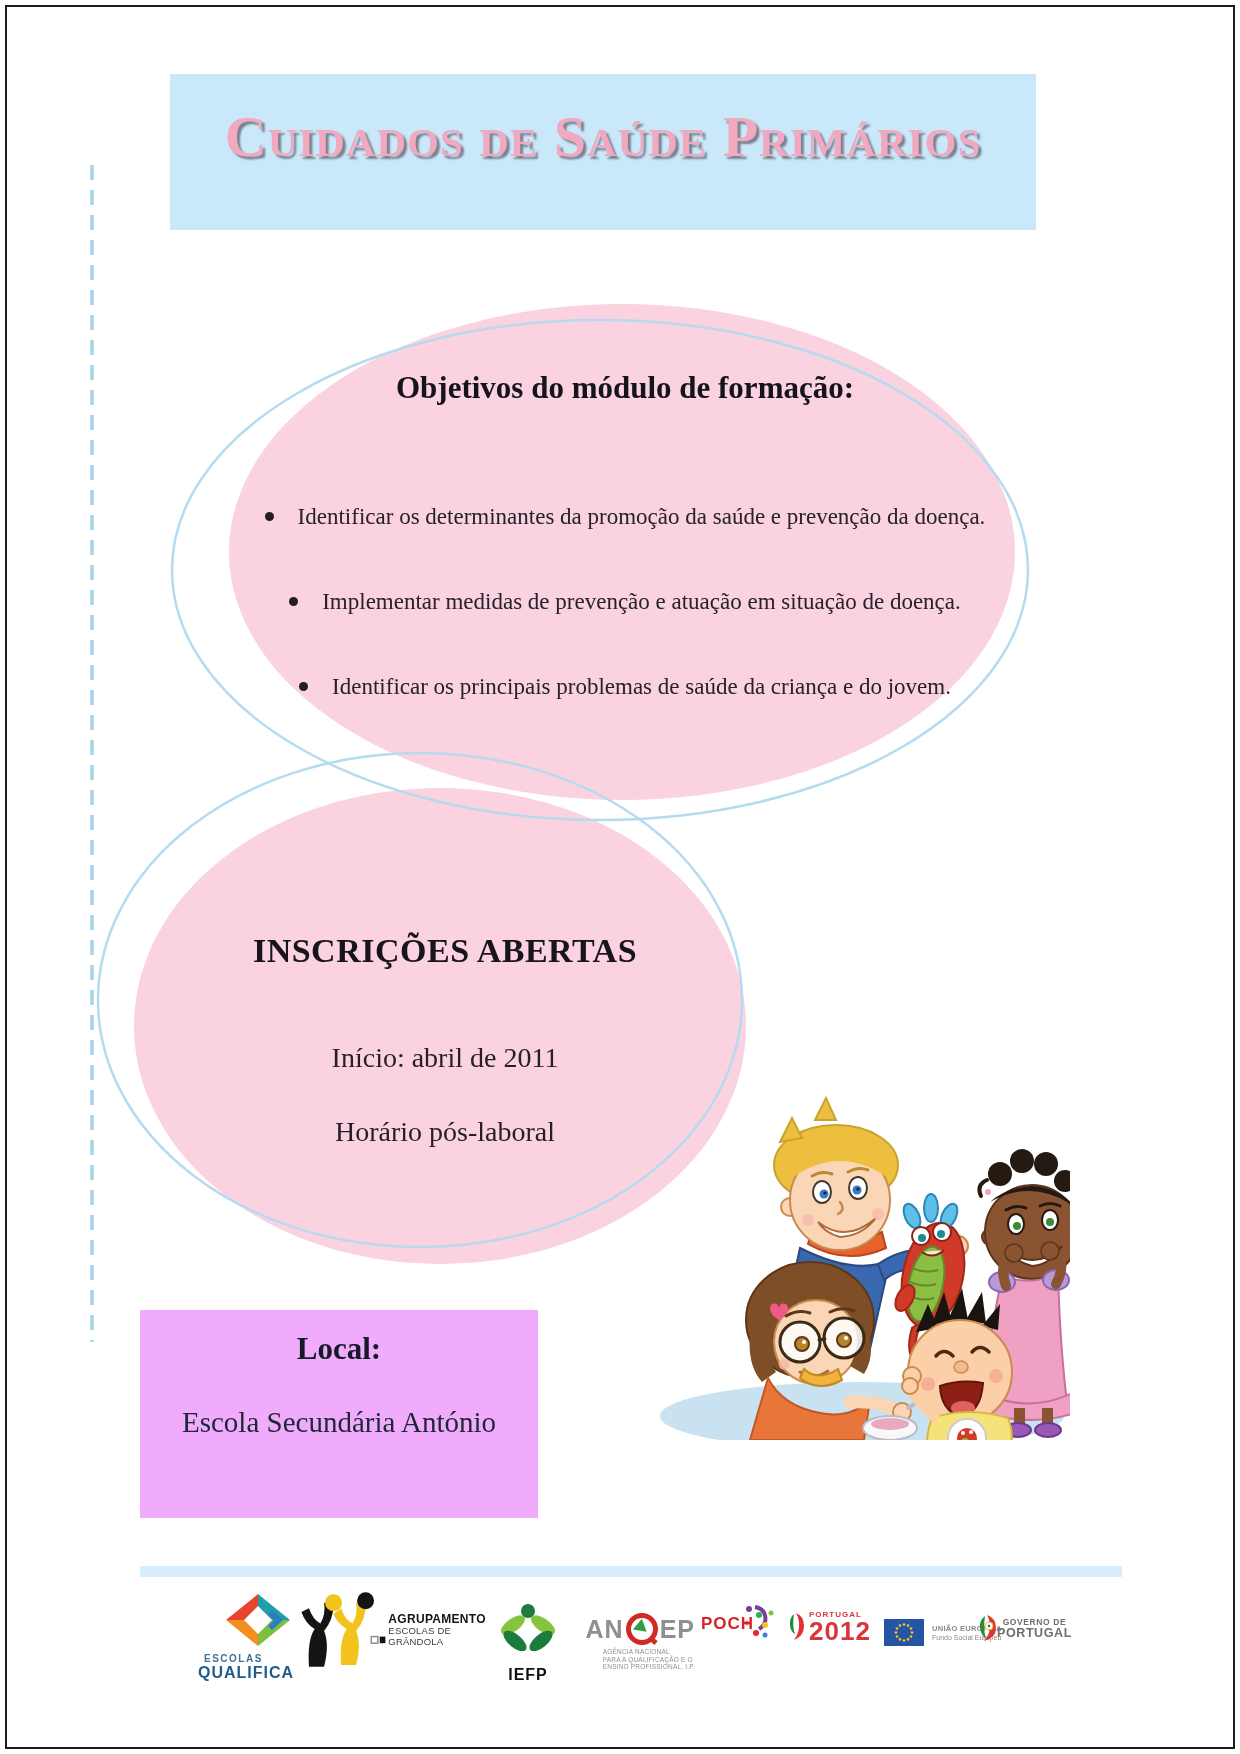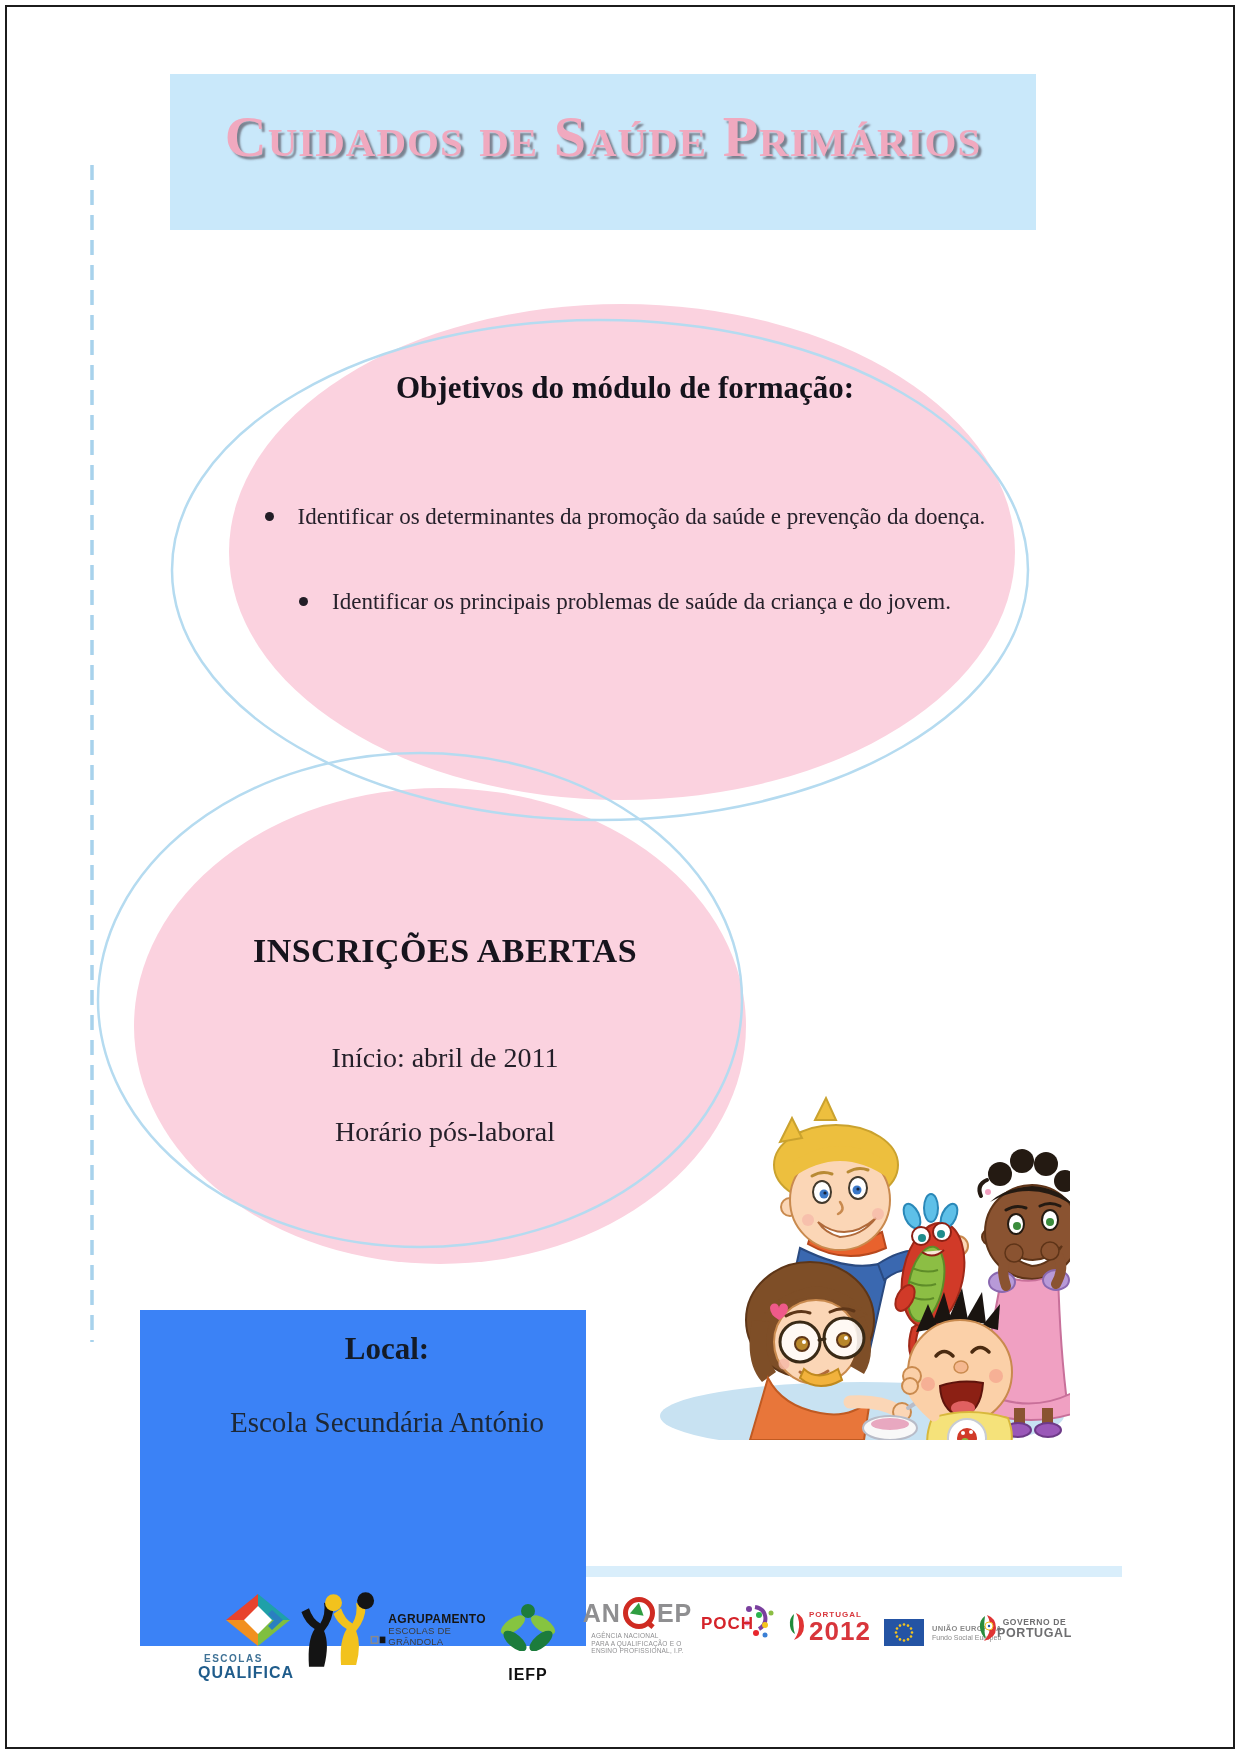--- a/index.html
+++ b/index.html
@@ -33,22 +33,22 @@
 
   
   .enrollment{position:absolute;left:150px;top:932px;width:590px;text-align:center;z-index:3;}
   .enr-title{margin:0;font-size:34px;font-weight:bold;color:#17141d;letter-spacing:.5px;white-space:nowrap;}
   .enr-start{margin:72px 0 0 0;font-size:28px;color:#241f29;white-space:nowrap;}
   .enr-schedule{margin:42px 0 0 0;font-size:28px;color:#241f29;white-space:nowrap;}
 
   
   .loc-strip{position:absolute;left:140px;top:1566px;width:982px;height:11px;background:#d9eefb;z-index:1;}
   .location-box{
-    position:absolute;left:140px;top:1310px;width:398px;height:336px;
-    background:#3b82f6;text-align:center;z-index:3;padding-left:48px;
+    position:absolute;left:140px;top:1310px;width:398px;height:208px;
+    background:#f0abfc;text-align:center;z-index:3;
   }
   .loc-title{margin:20px 0 0 0;font-size:31px;font-weight:bold;color:#141b26;line-height:38px;}
   .loc-line{margin:0;font-size:29px;color:#1d2836;line-height:34px;white-space:nowrap;}
   .loc-line1{margin-top:37px;}
   .loc-line2{margin-top:34px;}
 
   
   .illustration{position:absolute;left:650px;top:1020px;z-index:2;}
 
   
@@ -62,21 +62,21 @@
   .q-qualifica{font-size:16px;font-weight:bold;color:#1f5c8b;letter-spacing:1px;align-self:flex-start;}
 
   .logo-agrupamento{left:292px;top:4px;width:210px;flex-direction:row;align-items:flex-end;}
   .ag-textcol{margin-left:2px;margin-bottom:24px;text-align:left;}
   .ag-line1{font-size:12px;font-weight:bold;color:#151515;letter-spacing:.3px;line-height:12px;}
   .ag-line2{font-size:9.5px;color:#3c3c3c;letter-spacing:.2px;line-height:11px;}
 
   .logo-iefp{left:496px;top:18px;width:64px;}
   .iefp-label{font-size:16px;font-weight:bold;color:#101010;letter-spacing:1px;margin-top:15px;}
 
-  .logo-anqep{left:580px;top:12px;width:115px;align-items:center;}
+  .logo-anqep{left:580px;top:28px;width:115px;align-items:flex-end;}
   .anqep-word{display:flex;align-items:center;color:#8f8f91;font-weight:bold;font-size:25px;letter-spacing:1px;}
   .anqep-q{position:relative;width:22px;height:22px;border:5px solid #cf2b22;border-radius:50%;margin:0 2px;}
   .anqep-q::after{content:"";position:absolute;right:-4px;bottom:-3px;width:8px;height:5px;background:#cf2b22;transform:rotate(40deg);}
   .anqep-arrow{position:absolute;left:4px;top:4px;width:0;height:0;border-left:7px solid transparent;border-right:7px solid transparent;border-bottom:12px solid #2f9e41;transform:rotate(130deg);}
   .anqep-sub{margin-top:3px;font-size:6.5px;line-height:7.5px;color:#8f8f91;letter-spacing:.2px;text-align:left;}
 
   .logo-poch{left:698px;top:16px;width:80px;}
 
   .logo-p2020{left:788px;top:26px;width:90px;flex-direction:row;align-items:center;}
   .p2020-col{margin-left:4px;text-align:left;}
@@ -115,20 +115,24 @@
   <header class="banner">
     <h1>Cuidados de Saúde Primários</h1>
   </header>
 
   <section class="objectives">
     <h2 class="obj-title">Objetivos do módulo de formação:</h2>
     <ul class="obj-list">
       <li class="obj-row">
         <span class="obj-dot"></span>
         <span class="obj-text">Identificar os determinantes da promoção da saúde e prevenção da doença.</span>
+      </li>
+      <li class="obj-row">
+        <span class="obj-dot"></span>
+        <span class="obj-text">Implementar medidas de prevenção e atuação em situação de doença.</span>
       </li>
       <li class="obj-row">
         <span class="obj-dot"></span>
         <span class="obj-text">Identificar os principais problemas de saúde da criança e do jovem.</span>
       </li>
     </ul>
   </section>
 
   <section class="enrollment">
     <h2 class="enr-title">INSCRIÇÕES ABERTAS</h2>

